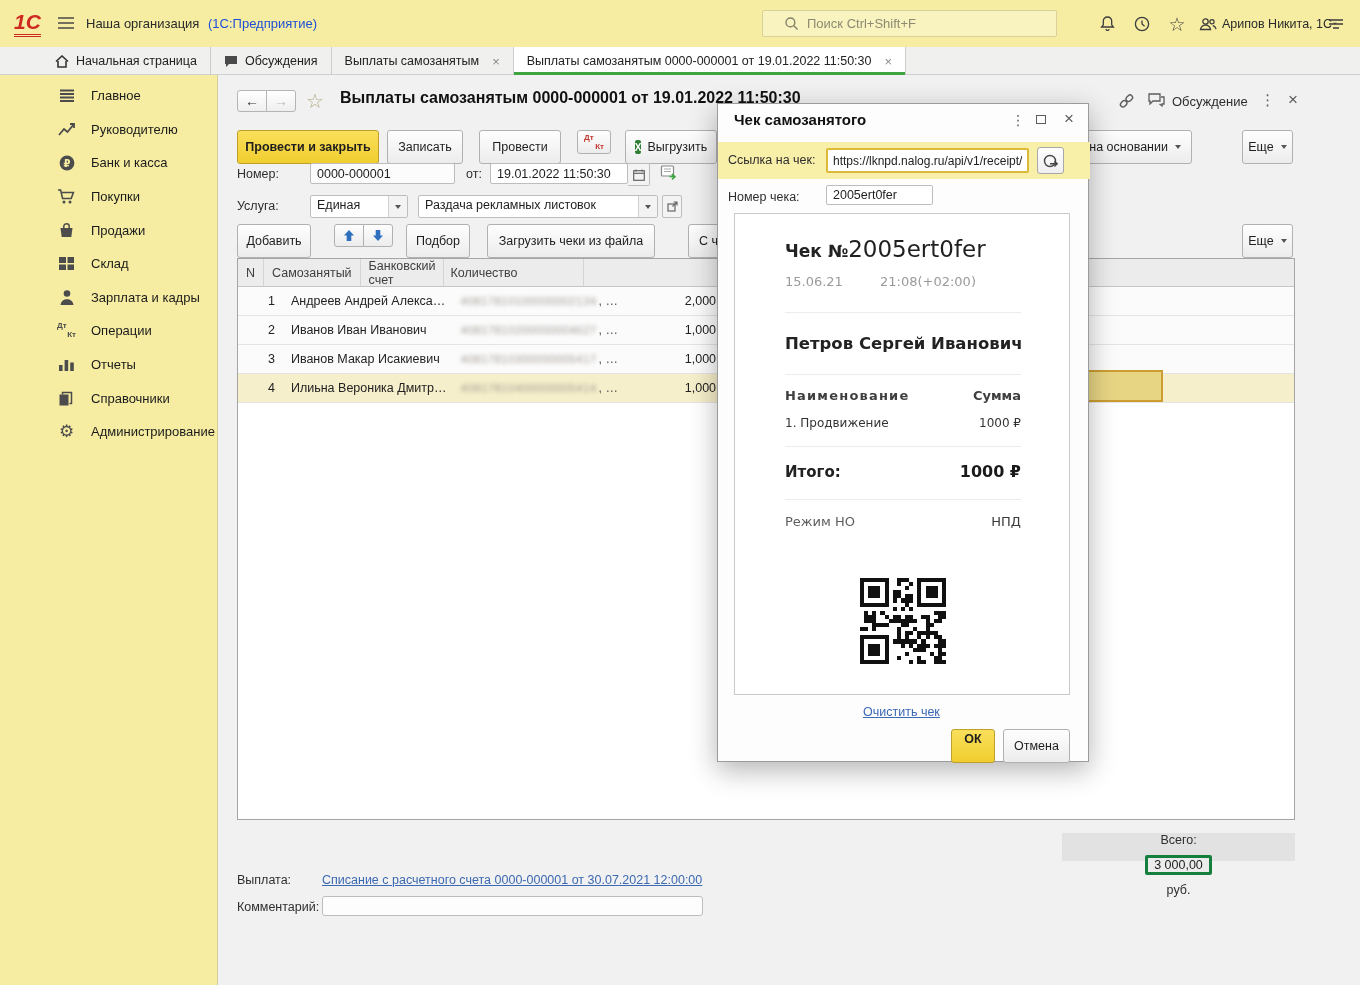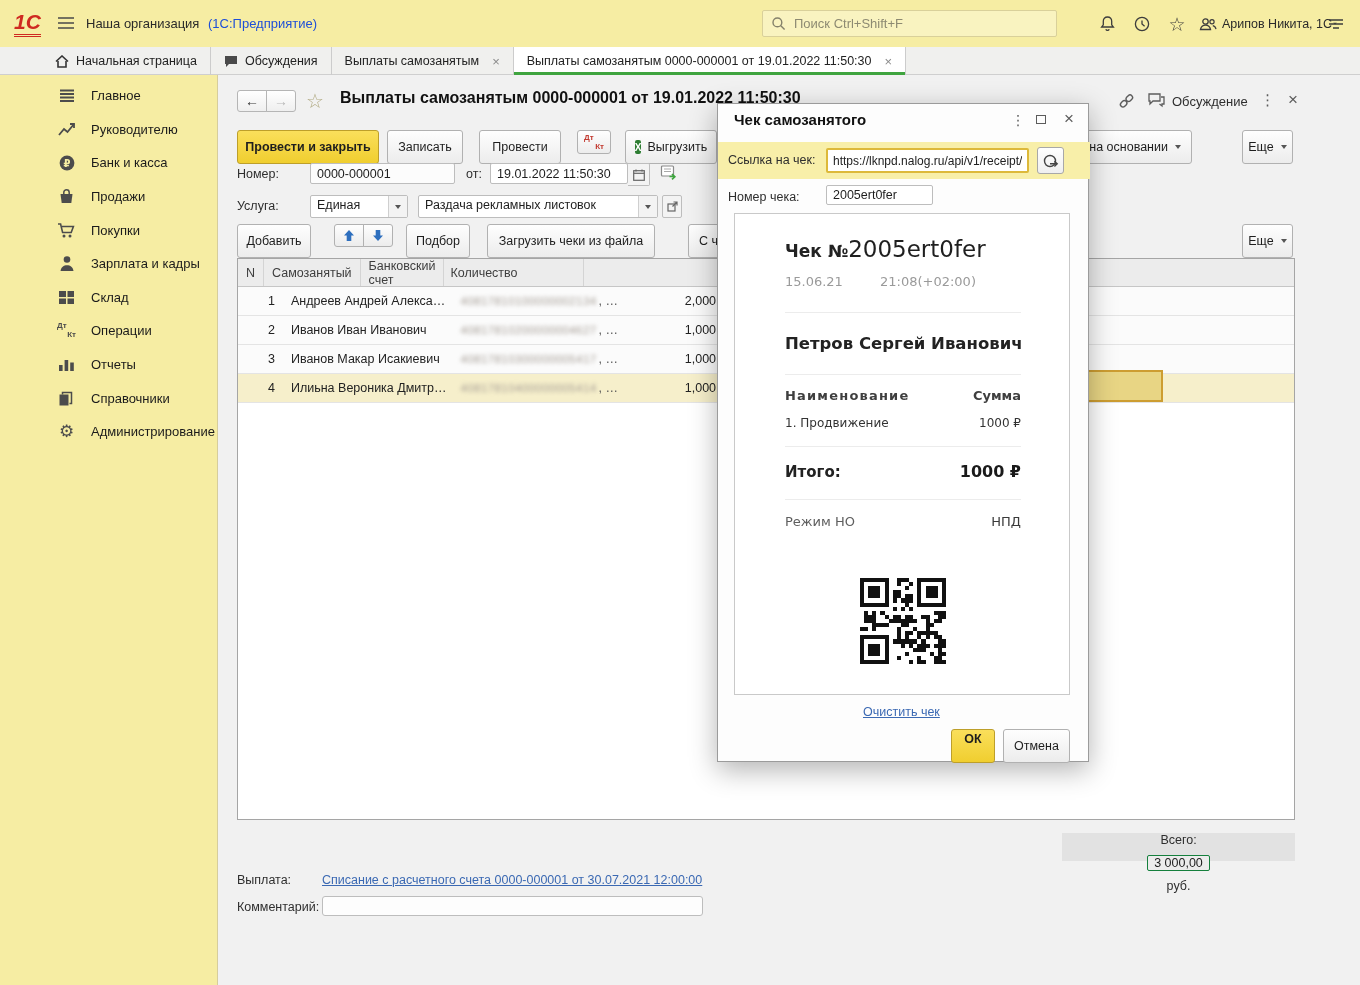--- a/index.html
+++ b/index.html
@@ -5,21 +5,21 @@
   html,body{margin:0;padding:0;background:#d8d8d8;font-family:"Liberation Sans",sans-serif;}
   .stage{position:relative;width:1360px;height:985px;background:#f1f1f1;overflow:hidden;color:#1e1e1e;}
   .abs{position:absolute;box-sizing:border-box;}
   svg{display:block;}
   
   .topbar{left:0;top:0;width:1360px;height:47px;background:#f6eda3;}
   .logo{left:14px;top:10px;font-size:21px;font-weight:800;font-style:italic;color:#cf2a21;border-bottom:3px double #cf2a21;line-height:24px;}
   .burger{left:57px;top:16px;}
   .orgname{left:86px;top:16px;font-size:13px;color:#2a2a2a;}
   .appname{left:208px;top:16px;font-size:13px;color:#1d4ed8;}
-  .search{left:762px;top:10px;width:295px;height:27px;background:#f9f3c0;border:1px solid #d9d09a;border-radius:2px;display:flex;align-items:center;padding:0 8px;gap:6px;}
+  .search{left:762px;top:10px;width:295px;height:27px;background:#f9f3c0;border:1px solid #d9d09a;border-radius:2px;display:flex;align-items:center;padding:0 21px;gap:6px;}
   .search input{border:none;background:transparent;outline:none;font-size:13px;color:#333;width:100%;font-family:inherit;}
   .search input::placeholder{color:#8d8a72;}
   .tb-ico{top:14px;width:20px;height:20px;display:flex;align-items:center;justify-content:center;}
   .username{left:1222px;top:17px;font-size:12.5px;color:#2a2a2a;white-space:nowrap;}
   
   .tabsbar{left:0;top:47px;width:1360px;height:28px;background:#f0f0ee;border-bottom:1px solid #cfcfcf;display:flex;padding-left:42px;}
   .tab{display:flex;align-items:center;gap:7px;padding:0 13px;font-size:12.5px;color:#222;border-right:1px solid #cccccc;height:28px;white-space:nowrap;cursor:default;}
   .tab.active{background:#ffffff;box-shadow:inset 0 -3px 0 #3fa43f;}
   .tabclose{color:#8a8a8a;font-size:13px;margin-left:6px;}
   
@@ -174,53 +174,53 @@
       <span class="side-ic">
           <svg width="18" height="18" viewBox="0 0 18 18">
             <circle cx="9" cy="9" r="7.4" fill="#4c4c4c"></circle>
             <text x="9" y="12.6" text-anchor="middle" font-size="10" font-weight="bold" fill="#f6eda3" font-family="DejaVu Sans">₽</text>
           </svg>
         </span>
       <span>Банк и касса</span>
     </div>
     <div class="side-item">
       <span class="side-ic">
-          <svg width="17" height="17" viewBox="0 0 17 17">
-            <path d="M2.5 6h12l-1.2 9H3.7z" fill="#4c4c4c"></path>
-            <path d="M5.8 6V4.5a2.7 2.7 0 0 1 5.4 0V6" fill="none" stroke="#4c4c4c" stroke-width="1.5"></path>
-          </svg>
-        </span>
-      <span>Продажи</span>
-    </div>
-    <div class="side-item">
-      <span class="side-ic">
           <svg width="19" height="17" viewBox="0 0 19 17">
             <path d="M1 2h2.6l2 8.5h8.6l2.2-6H5" fill="none" stroke="#4c4c4c" stroke-width="1.6"></path>
             <circle cx="7" cy="14" r="1.5" fill="#4c4c4c"></circle>
             <circle cx="13" cy="14" r="1.5" fill="#4c4c4c"></circle>
           </svg>
         </span>
       <span>Покупки</span>
     </div>
     <div class="side-item">
       <span class="side-ic">
+          <svg width="17" height="17" viewBox="0 0 17 17">
+            <path d="M2.5 6h12l-1.2 9H3.7z" fill="#4c4c4c"></path>
+            <path d="M5.8 6V4.5a2.7 2.7 0 0 1 5.4 0V6" fill="none" stroke="#4c4c4c" stroke-width="1.5"></path>
+          </svg>
+        </span>
+      <span>Продажи</span>
+    </div>
+    <div class="side-item">
+      <span class="side-ic">
+          <svg width="17" height="15" viewBox="0 0 17 15">
+            <path fill="#4c4c4c" d="M1 1h7v6H1zM9.5 1h6.5v6H9.5zM1 8.5h7V14H1zM9.5 8.5h6.5V14H9.5z"></path>
+          </svg>
+        </span>
+      <span>Склад</span>
+    </div>
+    <div class="side-item">
+      <span class="side-ic">
           <svg width="16" height="17" viewBox="0 0 16 17">
             <circle cx="8" cy="4.5" r="3.3" fill="#4c4c4c"></circle>
             <path d="M1.5 16c.5-4 3.2-5.8 6.5-5.8s6 1.8 6.5 5.8z" fill="#4c4c4c"></path>
           </svg>
         </span>
       <span>Зарплата и кадры</span>
-    </div>
-    <div class="side-item">
-      <span class="side-ic">
-          <svg width="17" height="15" viewBox="0 0 17 15">
-            <path fill="#4c4c4c" d="M1 1h7v6H1zM9.5 1h6.5v6H9.5zM1 8.5h7V14H1zM9.5 8.5h6.5V14H9.5z"></path>
-          </svg>
-        </span>
-      <span>Склад</span>
     </div>
     <div class="side-item">
       <span class="side-ic">
           <span class="dtkt dtkt-gray">
             <i class="d">Дт</i>
             <i class="k">Кт</i>
           </span>
         </span>
       <span>Операции</span>
     </div>
@@ -420,21 +420,21 @@
         </div>
       <div class="td c-qty">1,000</div>
       <div class="td c-mid"></div>
       <div class="td c-last"></div>
     </div>
     <div class="focus-cell"></div>
   </div>
 
   <div class="abs" style="left:1062px;top:833px;width:233px;height:28px;background:#e2e2e2;display:flex;align-items:center;padding:0 8px;gap:8px;flex-direction:column;">
     <span class="lbl">Всего:</span>
-    <span style="flex:1;height:20px;background:#ececec;border:1px solid #15803d;border-radius:2px;display:flex;align-items:center;justify-content:flex-end;padding:0 6px;font-size:12.5px;">3 000,00</span>
+    <span style="flex:1;height:20px;background:#ececec;border:3px solid #15803d;border-radius:2px;display:flex;align-items:center;justify-content:flex-end;padding:0 6px;font-size:12.5px;">3 000,00</span>
     <span class="lbl">руб.</span>
   </div>
 
   <div class="abs lbl" style="left:237px;top:873px;">Выплата:</div>
   <a class="abs link" style="left:322px;top:873px;">Списание с расчетного счета 0000-000001 от 30.07.2021 12:00:00</a>
   <div class="abs lbl" style="left:237px;top:900px;">Комментарий:</div>
   <input class="abs inp" style="left: 322px; top: 896px; width: 381px; height: 20px; border-radius: 3px; background: rgb(253, 253, 253);">
 
   <div class="abs modal">
     <div class="abs m-title">Чек самозанятого</div>

